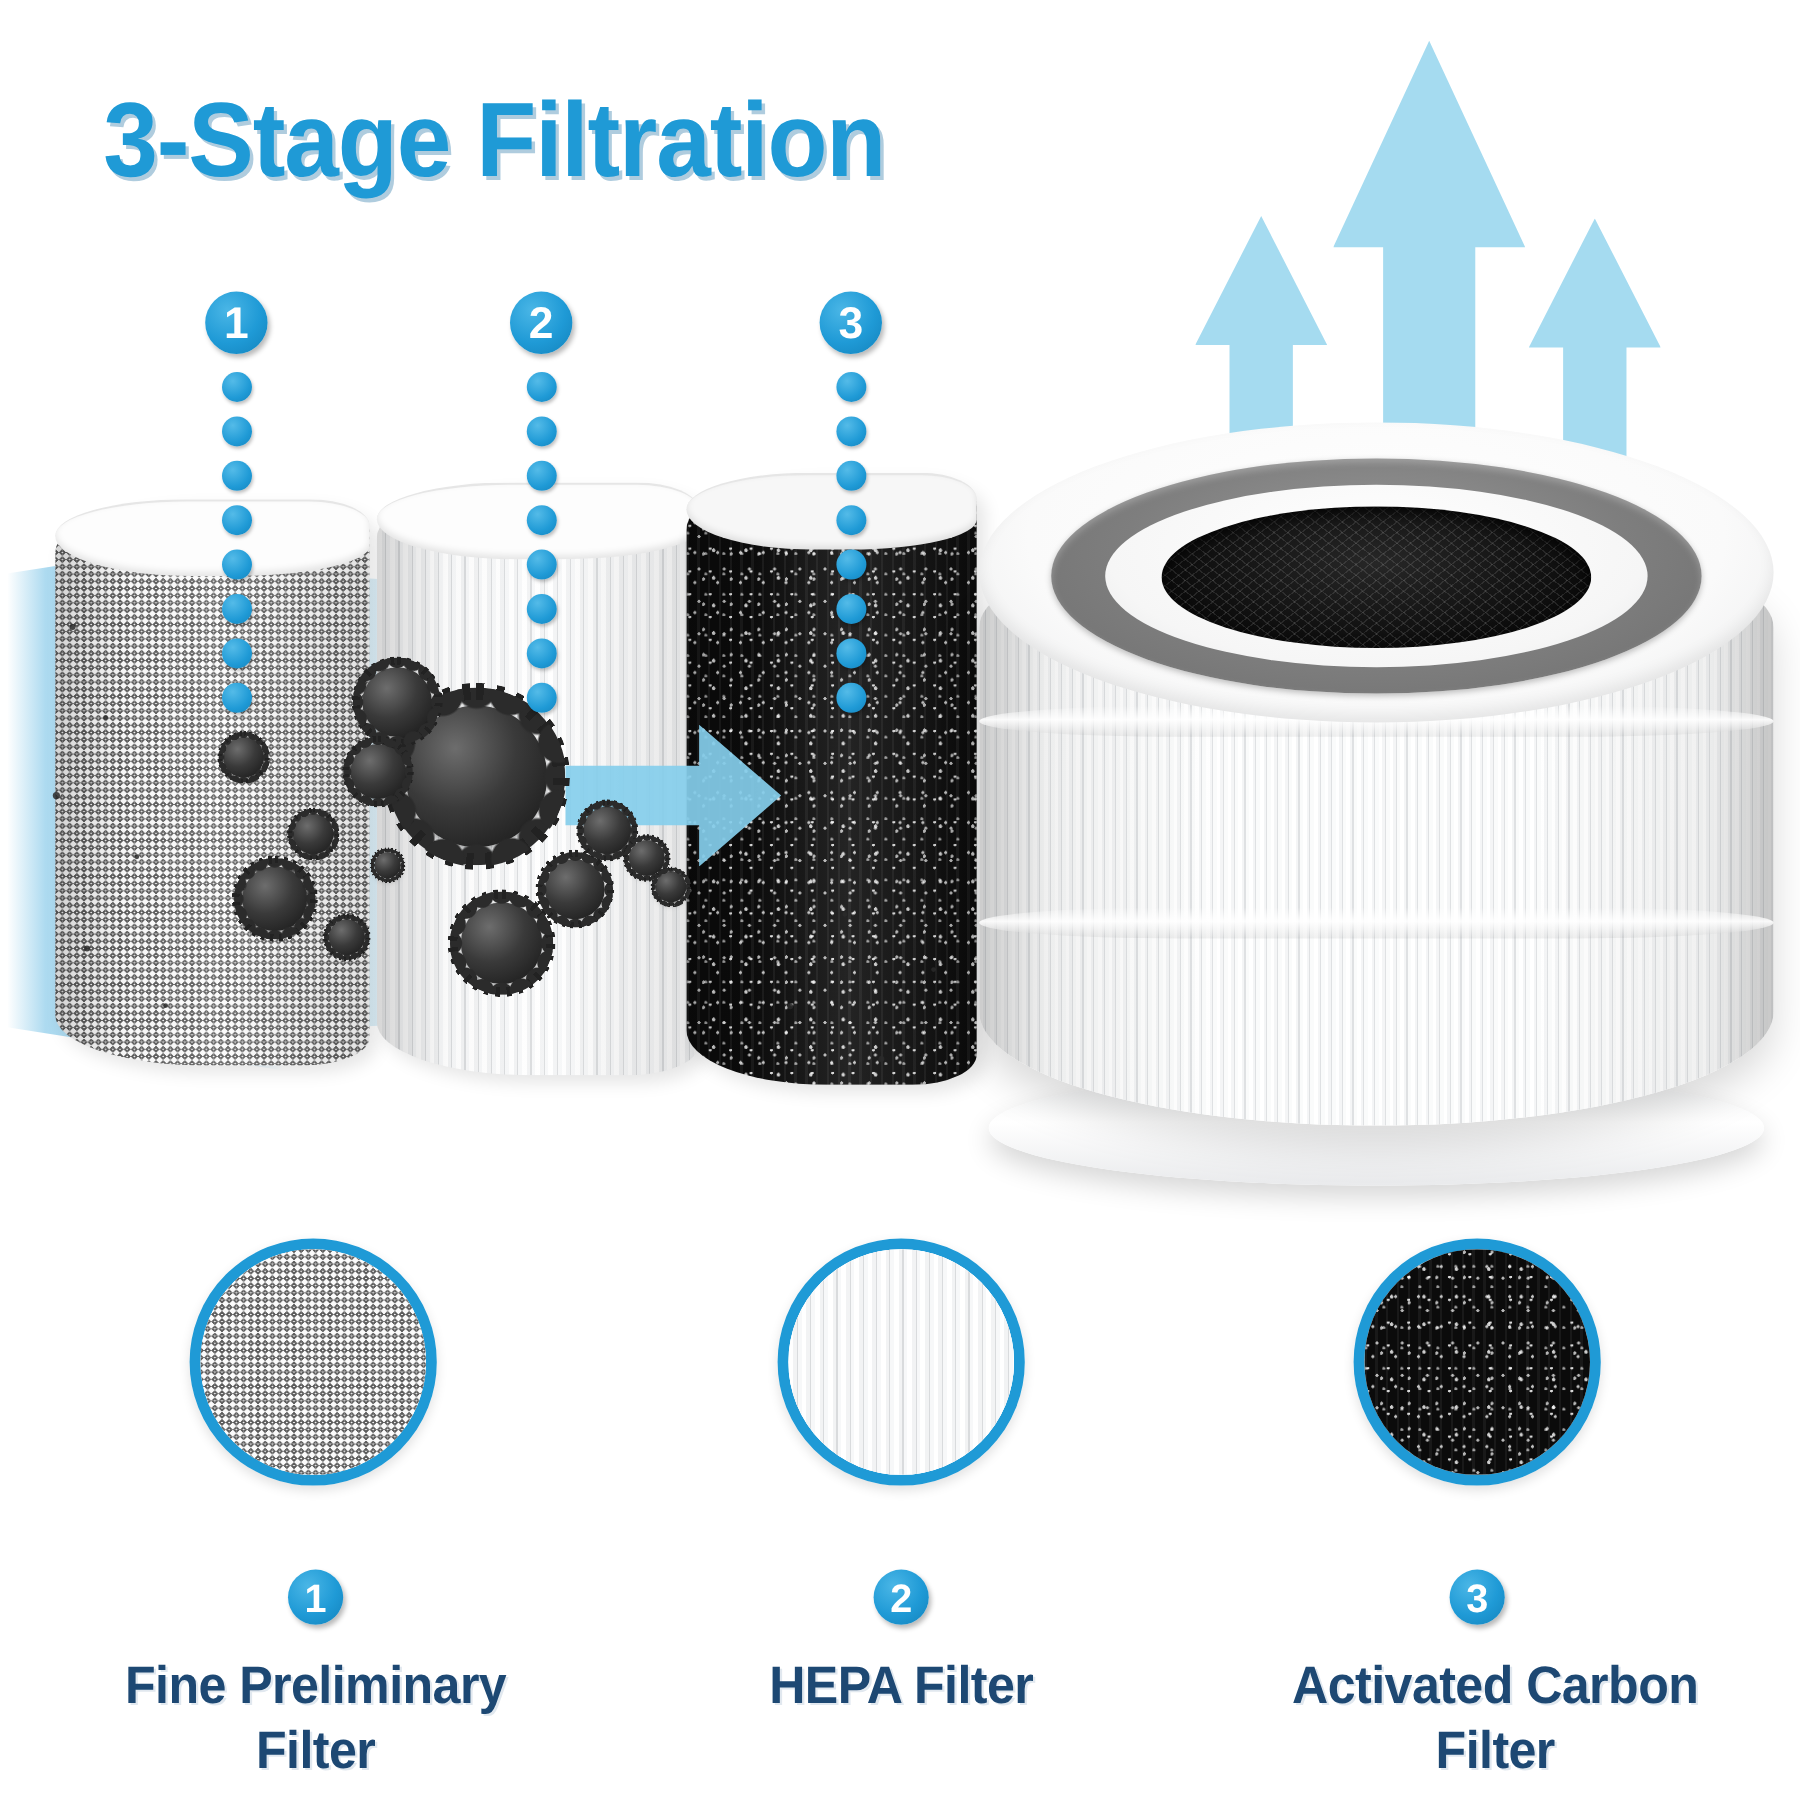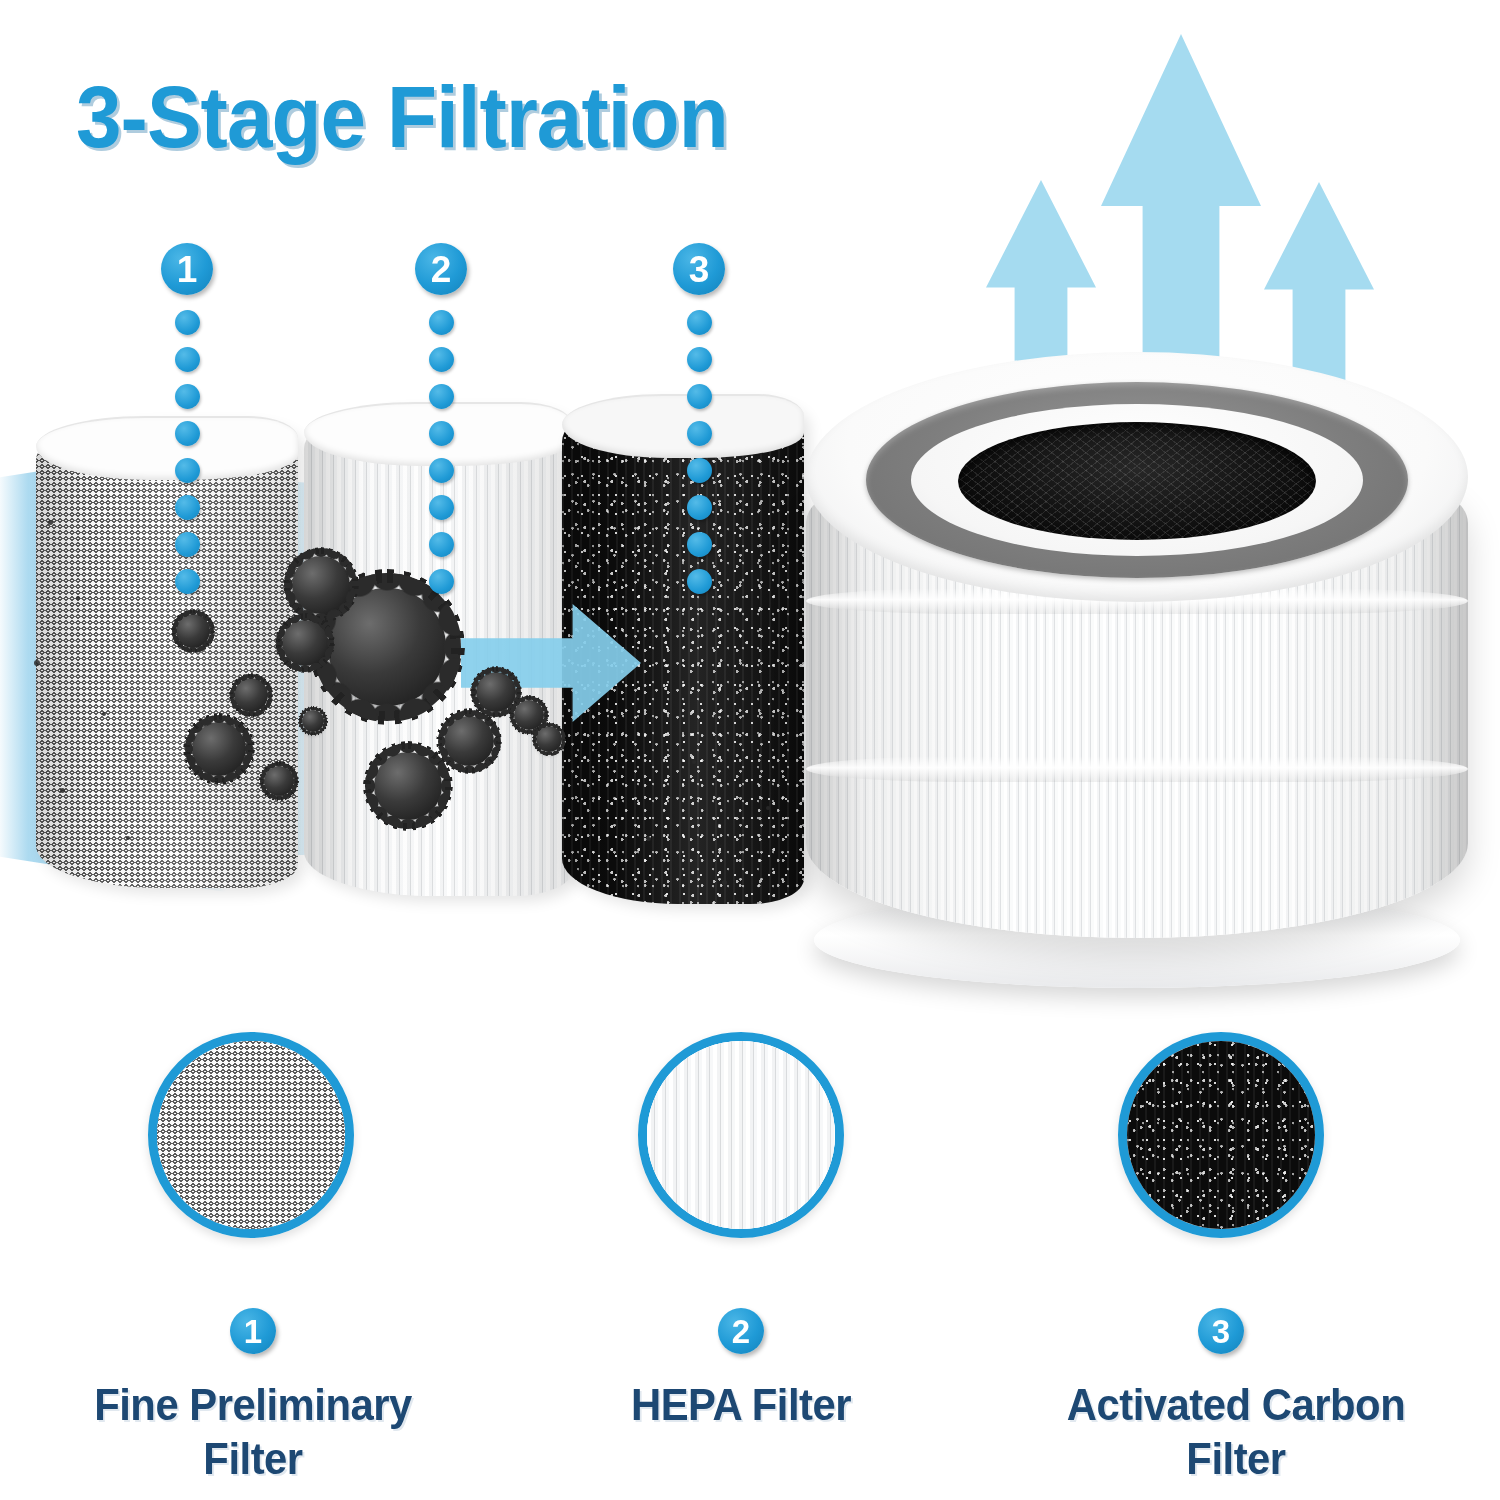--- a/index.html
+++ b/index.html
@@ -1,20 +1,20 @@
 <!DOCTYPE html>
 <html><head>
 <meta charset="utf-8">
 <title>3-Stage Filtration</title>
 <style>
   html,body{margin:0;padding:0;background:#ffffff;}
   body{width:1500px;height:1500px;position:relative;overflow:hidden;
        font-family:"Liberation Sans","DejaVu Sans",sans-serif;}
 
-  #stage{position:absolute;left:6px;top:0;width:1252px;height:1500px;background:#fff;}
+  #stage{position:absolute;left:16px;top:0;width:1252px;height:1500px;background:#fff;}
 
   
   .title{
     position:absolute;left:70px;top:66px;
     font-size:88px;font-weight:bold;
     font-family:"Liberation Sans Narrow","Liberation Sans",sans-serif;
     color:#1f9ad6;letter-spacing:-1px;white-space:nowrap;
     transform:scaleX(.93);transform-origin:left center;
     text-shadow:3px 3px 0 rgba(25,110,160,.35);
   }

